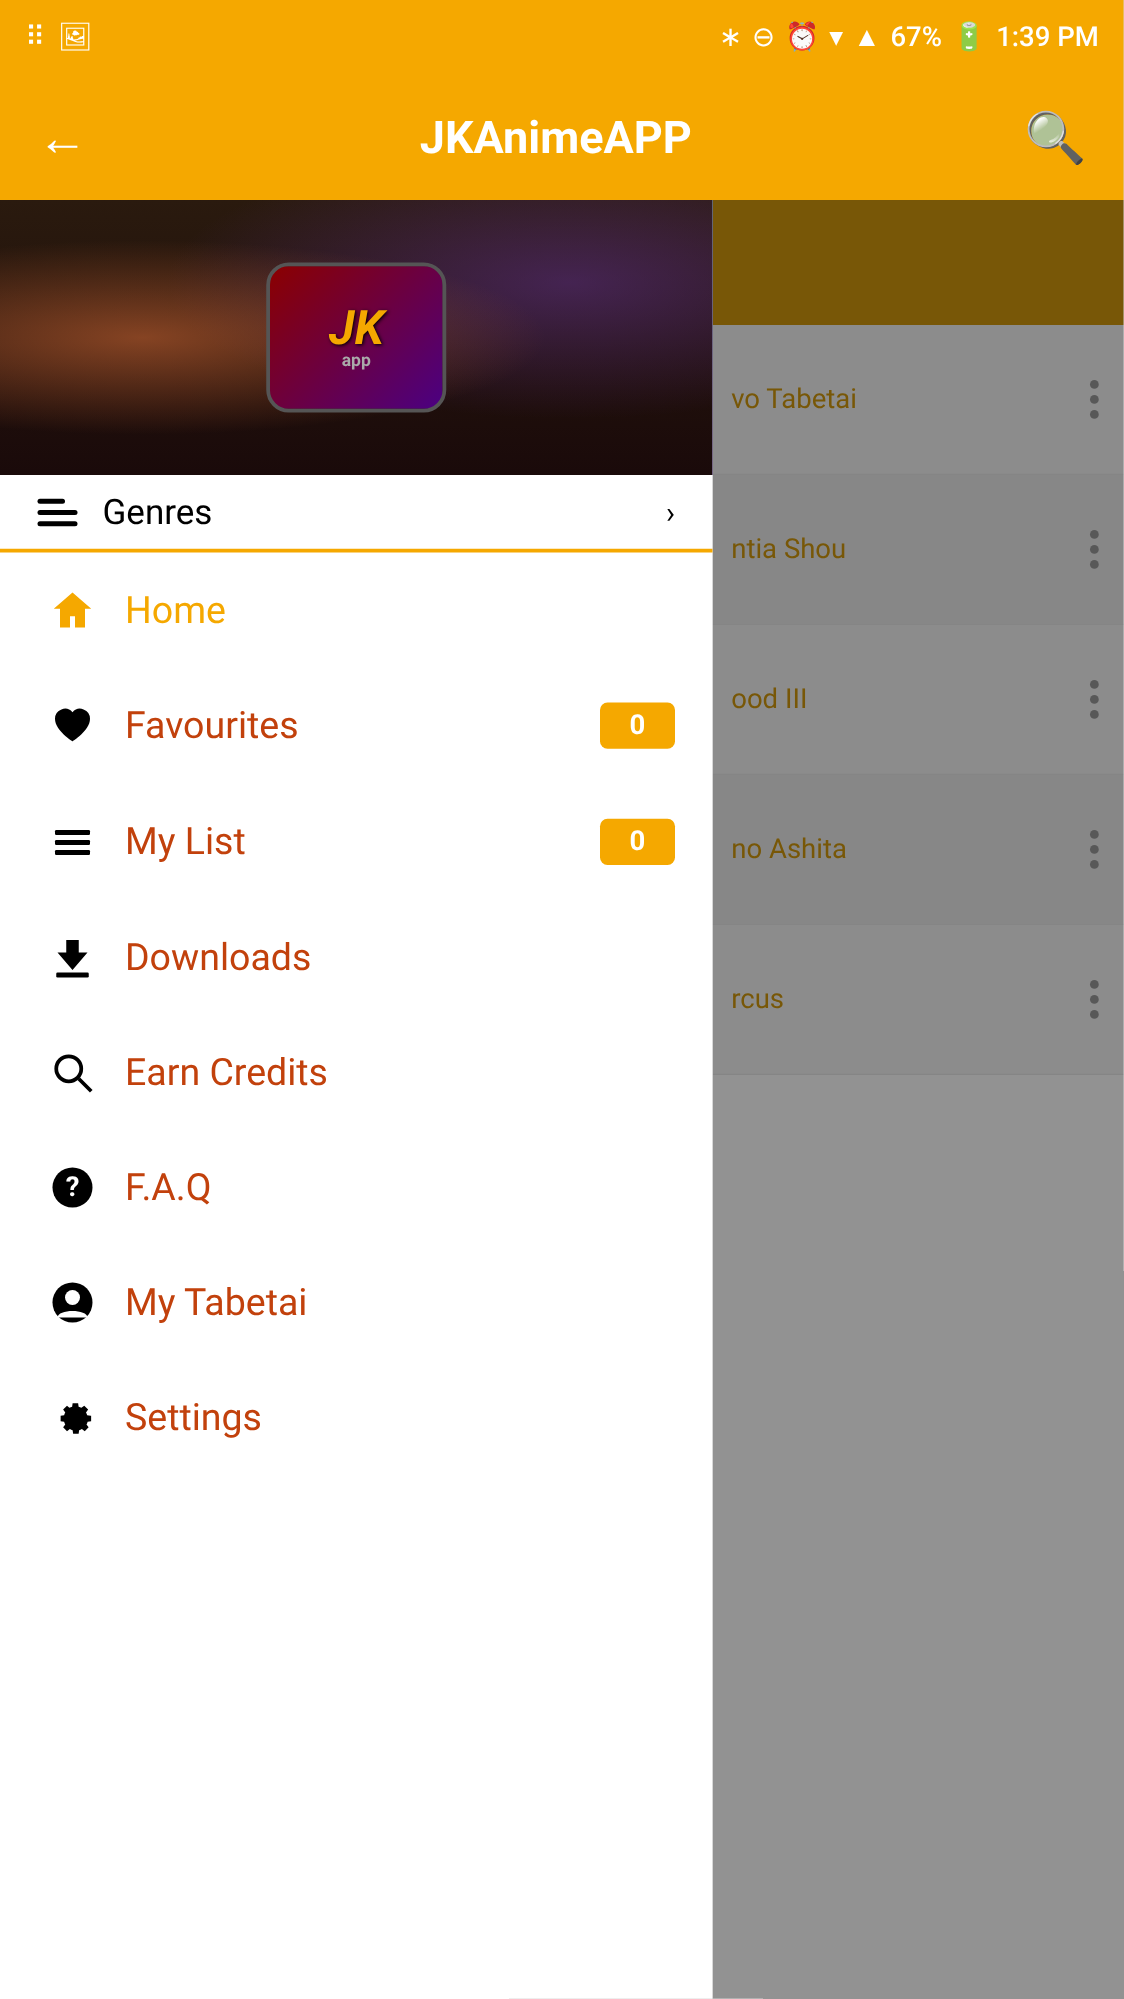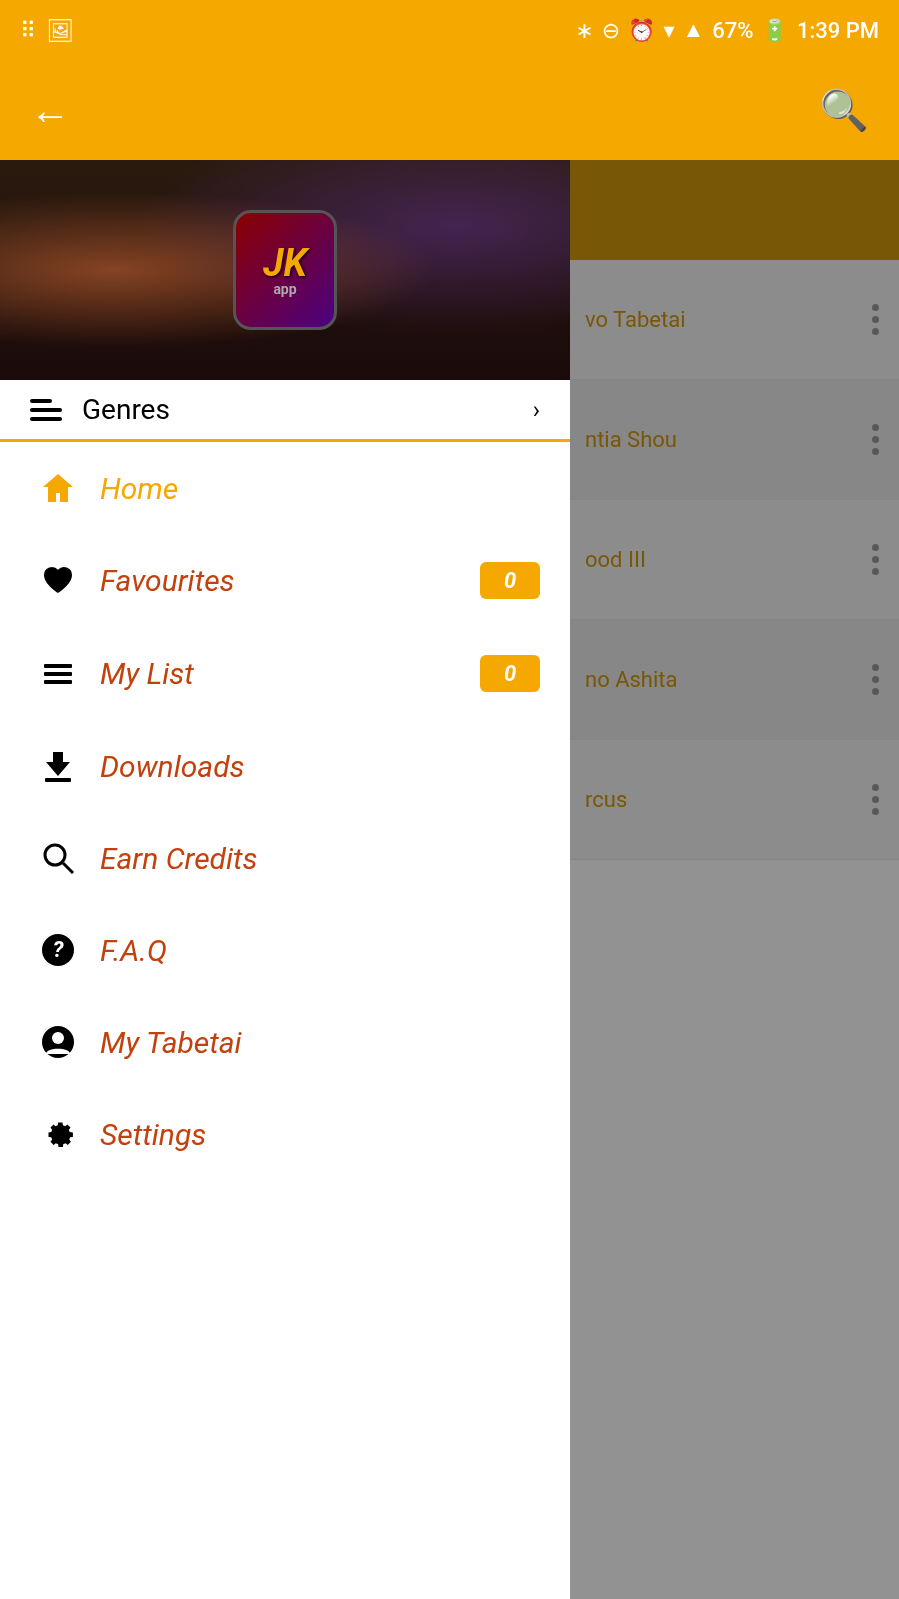--- a/index.html
+++ b/index.html
@@ -95,21 +95,21 @@
       background:
         radial-gradient(ellipse at 20% 50%, rgba(200,100,50,0.6) 0%, transparent 50%),
         radial-gradient(ellipse at 80% 30%, rgba(100,50,150,0.5) 0%, transparent 50%),
         linear-gradient(180deg, #2a1a0e 0%, #1a0a0a 100%);
     }
     .drawer-logo {
       position: absolute;
       left: 50%;
       top: 50%;
       transform: translate(-50%, -50%);
-      width: 104px;
+      width: 144px;
       height: 120px;
       background: linear-gradient(135deg, #8B0000, #4B0082);
       border-radius: 18px;
       display: flex;
       align-items: center;
       justify-content: center;
       font-size: 36px;
       font-weight: bold;
       color: #F5A800;
       border: 3px solid #555;
@@ -152,21 +152,20 @@
     }
     .genres-arrow {
       font-size: 24px;
       color: #000;
     }
 
     
     .menu-items {
       flex: 1;
       overflow-y: auto;
-      font-style: italic;
     }
     .menu-item {
       display: flex;
       align-items: center;
       padding: 28px 30px;
       cursor: pointer;
       position: relative;
     }
     .menu-item.active .menu-item-label { color: #F5A800; }
     .menu-item.active .menu-icon { color: #F5A800; }
@@ -271,20 +270,21 @@
     <span>▾</span>
     <span>▲</span>
     <span>67%</span>
     <span>🔋</span>
     <span>1:39 PM</span>
   </div>
 </div>
 
 <div class="app-bar">
   <span class="app-bar-icon">←</span>
+  <span class="app-bar-title">JKAnimeAPP</span>
   <span class="app-bar-icon">🔍</span>
 </div>
 
 <div class="main-layout">
 
   <div class="right-content">
     <div class="right-top-bar"></div>
     <div class="content-item">
       <span class="content-text">vo Tabetai</span>
       <div class="three-dot">

